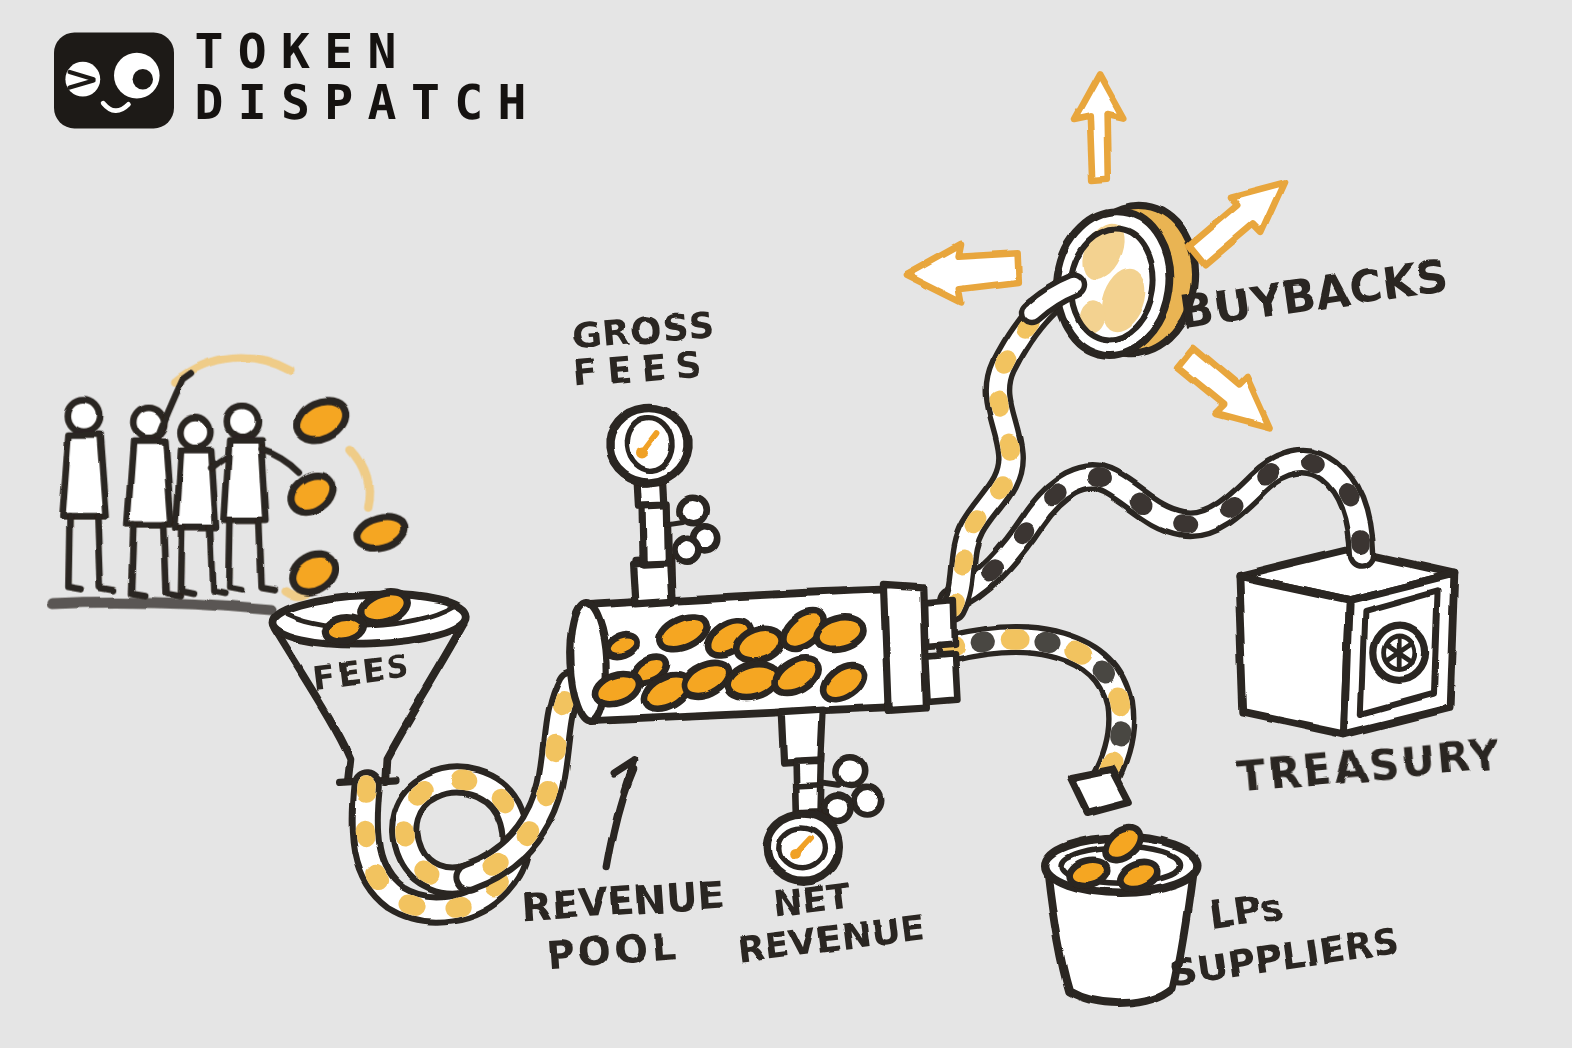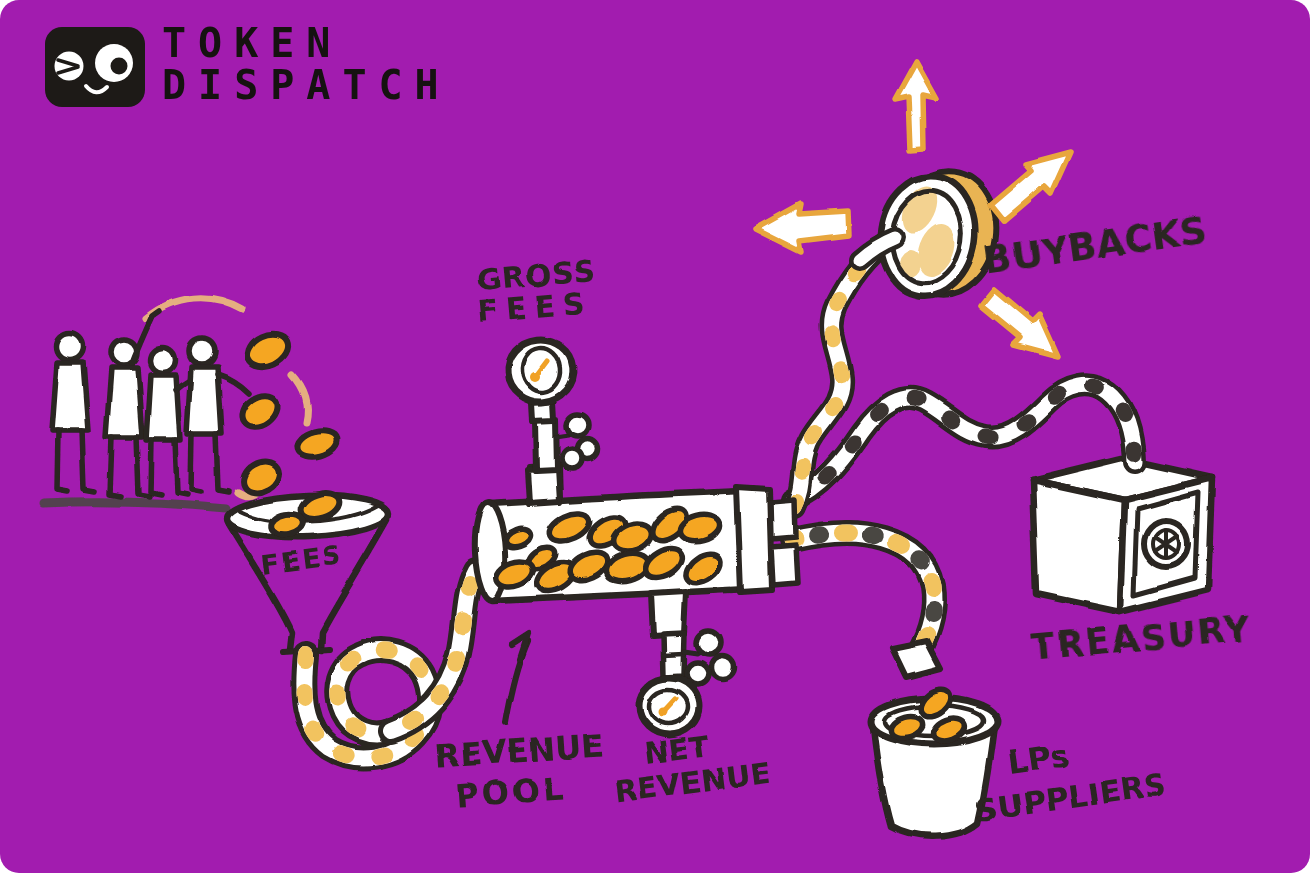--- a/index.html
+++ b/index.html
@@ -1,16 +1,16 @@
 <!DOCTYPE html>
 <html><head>
 <meta charset="utf-8">
 <style>
   html,body{margin:0;padding:0;background:#ffffff;}
-  .canvas{position:relative;width:1310px;height:873px;background:#a21caf;overflow:hidden;border-radius:19px;}
+  .canvas{position:relative;width:1310px;height:873px;background:#e5e5e5;overflow:hidden;}
   svg{position:absolute;left:0;top:0;}
   .hand{font-family:"DejaVu Sans","Liberation Sans",sans-serif;font-weight:700;fill:#2a2520;}
   .pixel{font-family:"DejaVu Sans Mono","Liberation Mono",monospace;font-weight:800;fill:#151210;}
   .ink{stroke:#2a2520;stroke-linecap:round;stroke-linejoin:round;fill:none;}
   .inkfill{stroke:#2a2520;stroke-linecap:round;stroke-linejoin:round;fill:#ffffff;}
 </style>
 </head>
 <body>
 
 <div class="canvas">

